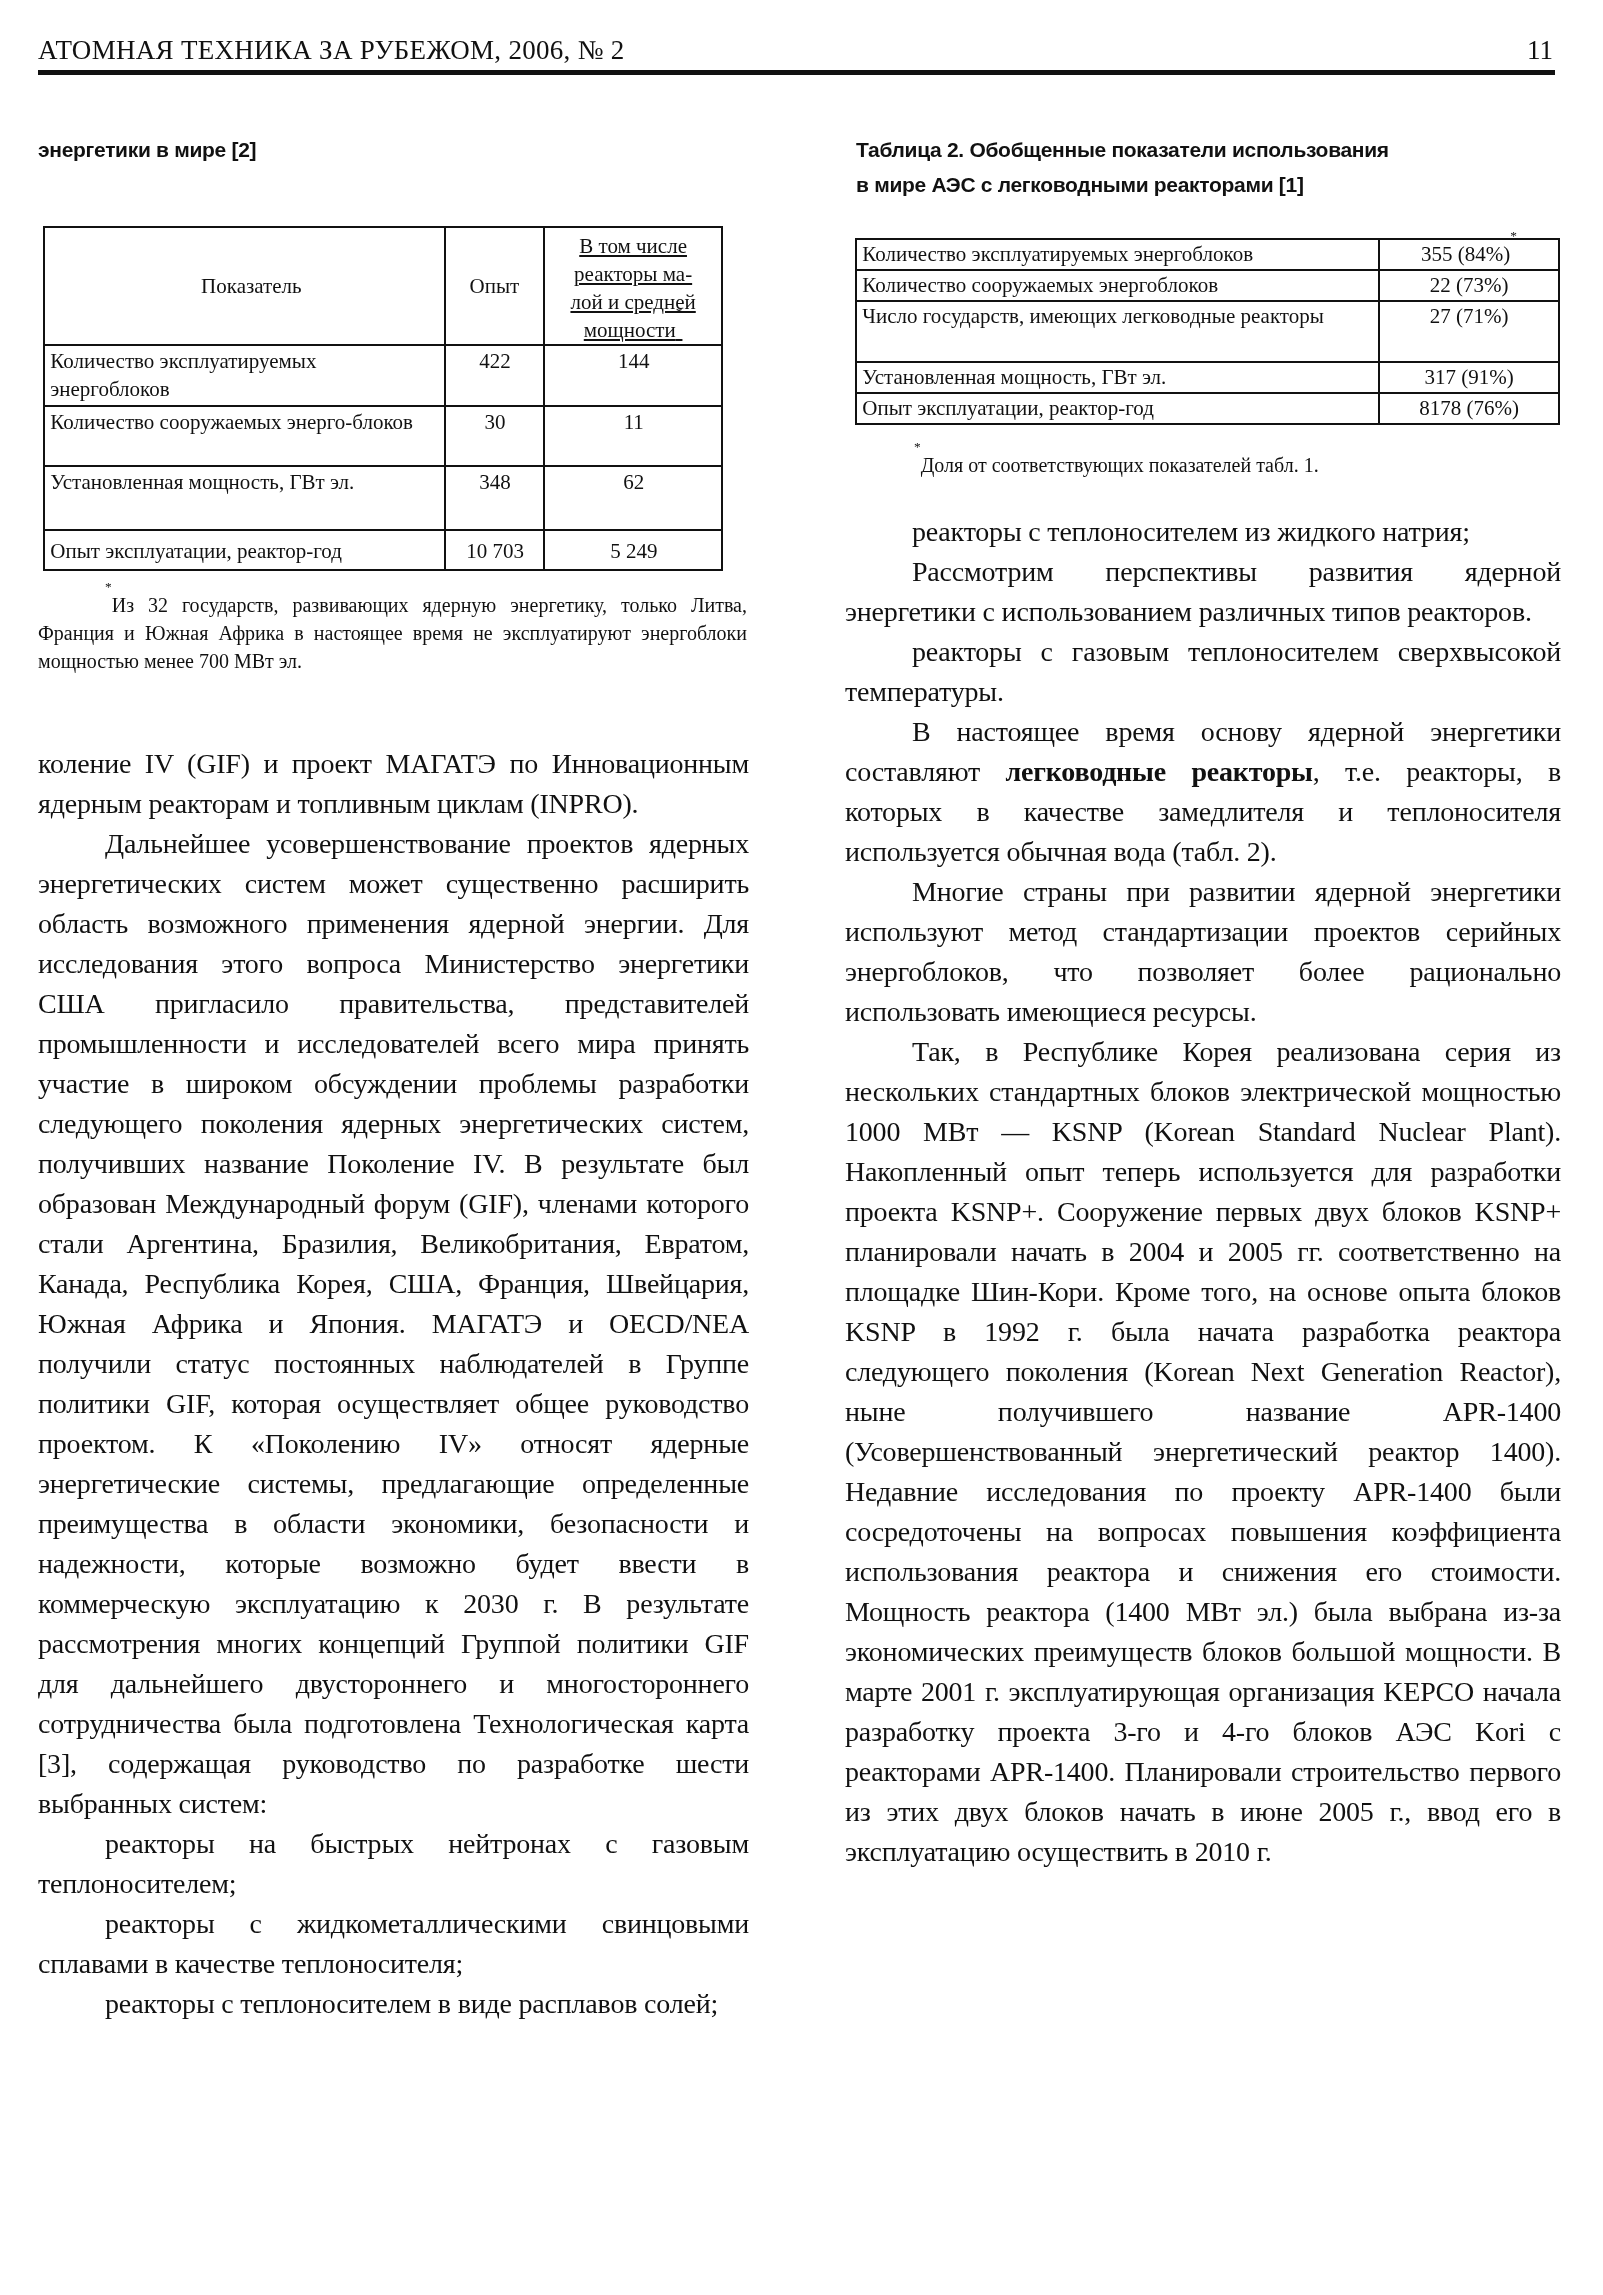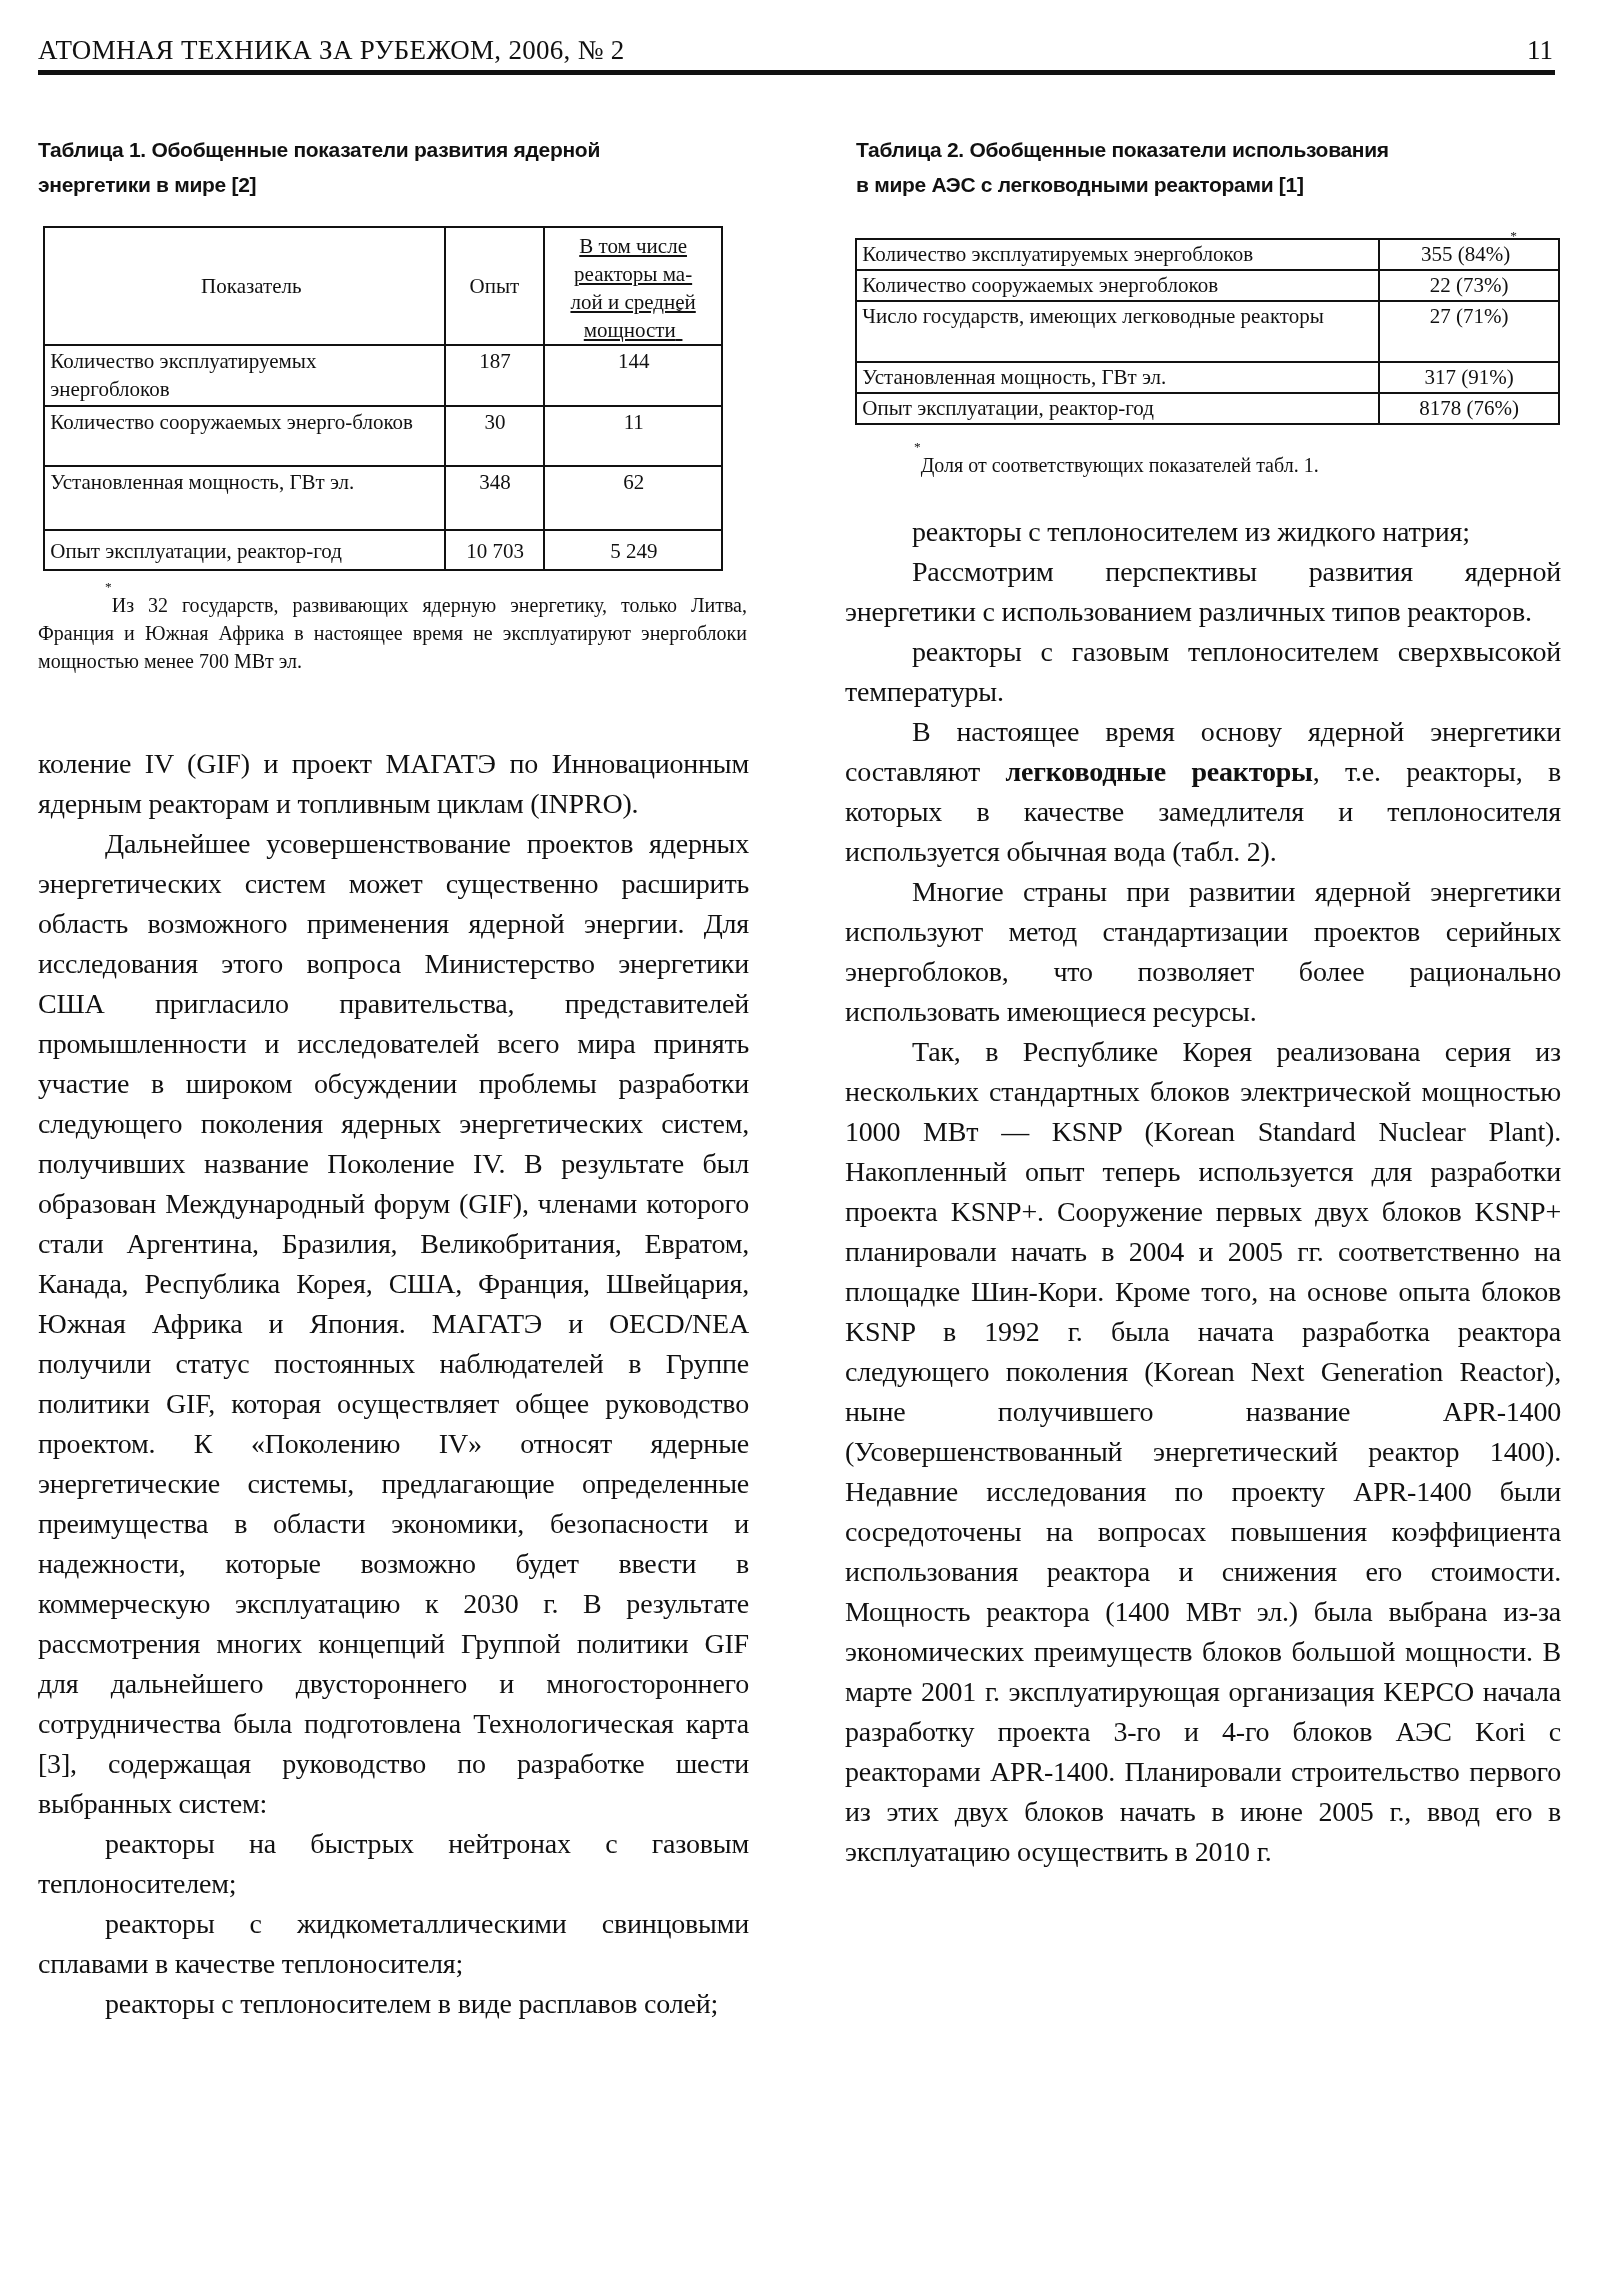--- a/index.html
+++ b/index.html
@@ -68,39 +68,38 @@
 </head>
 <body>
 
 <div class="running-head">
   <span class="journal">АТОМНАЯ ТЕХНИКА ЗА РУБЕЖОМ, 2006, № 2</span>
   <span class="page-no">11</span>
 </div>
 <div class="head-rule"></div>
 
 <div class="tcap t1">
-  <div>Таблица 1. Обобщенные показатели развития ядерной</div>
   <div>энергетики в мире [2]</div>
 </div>
 
 <table class="tbl" id="table1">
   <tbody>
       <tr>
     <th class="c1">Показатель</th>
     <th class="c2">Опыт</th>
     <th class="c3">
       <div>В том числе</div>
       <div>реакторы ма-</div>
       <div>лой и средней</div>
       <div><span>мощности</span><sup class="ast">*</sup></div>
     </th>
   </tr>
   <tr class="r1">
     <td class="lbl">Количество эксплуатируемых энергоблоков</td>
-    <td class="num">187</td>
+    <td class="num">422</td>
     <td class="num">144</td>
   </tr>
   <tr class="r2">
     <td class="lbl">Количество сооружаемых энерго-блоков</td>
     <td class="num">30</td>
     <td class="num">11</td>
   </tr>
   <tr class="r3">
     <td class="lbl">Установленная мощность, ГВт эл.</td>
     <td class="num">348</td>

